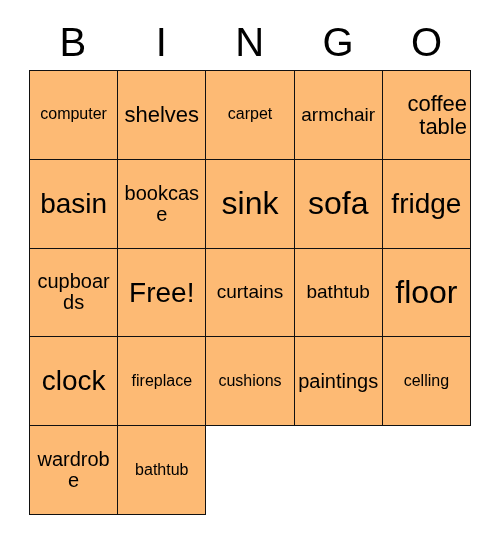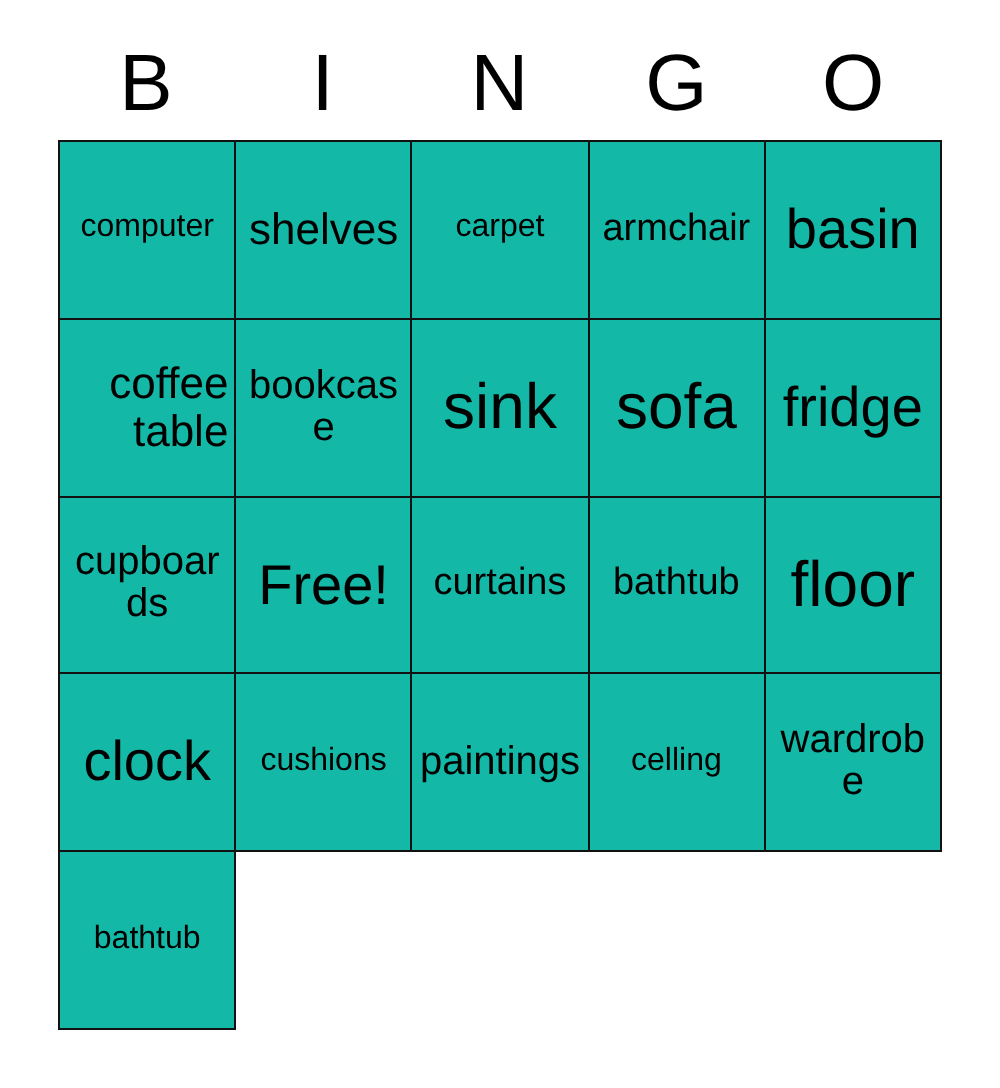--- a/index.html
+++ b/index.html
@@ -55,21 +55,21 @@
   .cell {
     border-right: 1.5px solid #111111;
     border-bottom: 1.5px solid #111111;
     box-sizing: border-box;
     display: flex;
     align-items: center;
     justify-content: center;
     text-align: center;
     padding: 2px 3px;
     overflow: hidden;
-    background: #14b8a6;
+    background: #fdba74;
   }
   .cell span {
     display: block;
     line-height: 1.06;
     word-break: break-word;
     hyphens: none;
   }
 
   
   .fs-xxl  { font-size: 32px; }
@@ -101,25 +101,25 @@
     <div class="cell">
         <span class="fs-m">shelves</span>
       </div>
     <div class="cell">
         <span class="fs-l">carpet</span>
       </div>
     <div class="cell">
         <span class="fs-s">armchair</span>
       </div>
     <div class="cell">
-        <span class="fs-xl">basin</span>
+        <span class="fs-m">coffee table</span>
       </div>
 
     <div class="cell">
-        <span class="fs-m">coffee table</span>
+        <span class="fs-xl">basin</span>
       </div>
     <div class="cell">
         <span class="fs-xxs">bookcase</span>
       </div>
     <div class="cell">
         <span class="fs-xxl">sink</span>
       </div>
     <div class="cell">
         <span class="fs-xxl">sofa</span>
       </div>
@@ -140,20 +140,23 @@
         <span class="fs-s">bathtub</span>
       </div>
 
     <div class="cell">
         <span class="fs-xxl">floor</span>
       </div>
     <div class="cell">
         <span class="fs-xl">clock</span>
       </div>
     <div class="cell">
+        <span class="fs-xs">fireplace</span>
+      </div>
+    <div class="cell">
         <span class="fs-xs">cushions</span>
       </div>
     <div class="cell">
         <span class="fs-xxs">paintings</span>
       </div>
 
     <div class="cell">
         <span class="fs-l">celling</span>
       </div>
     <div class="cell">

